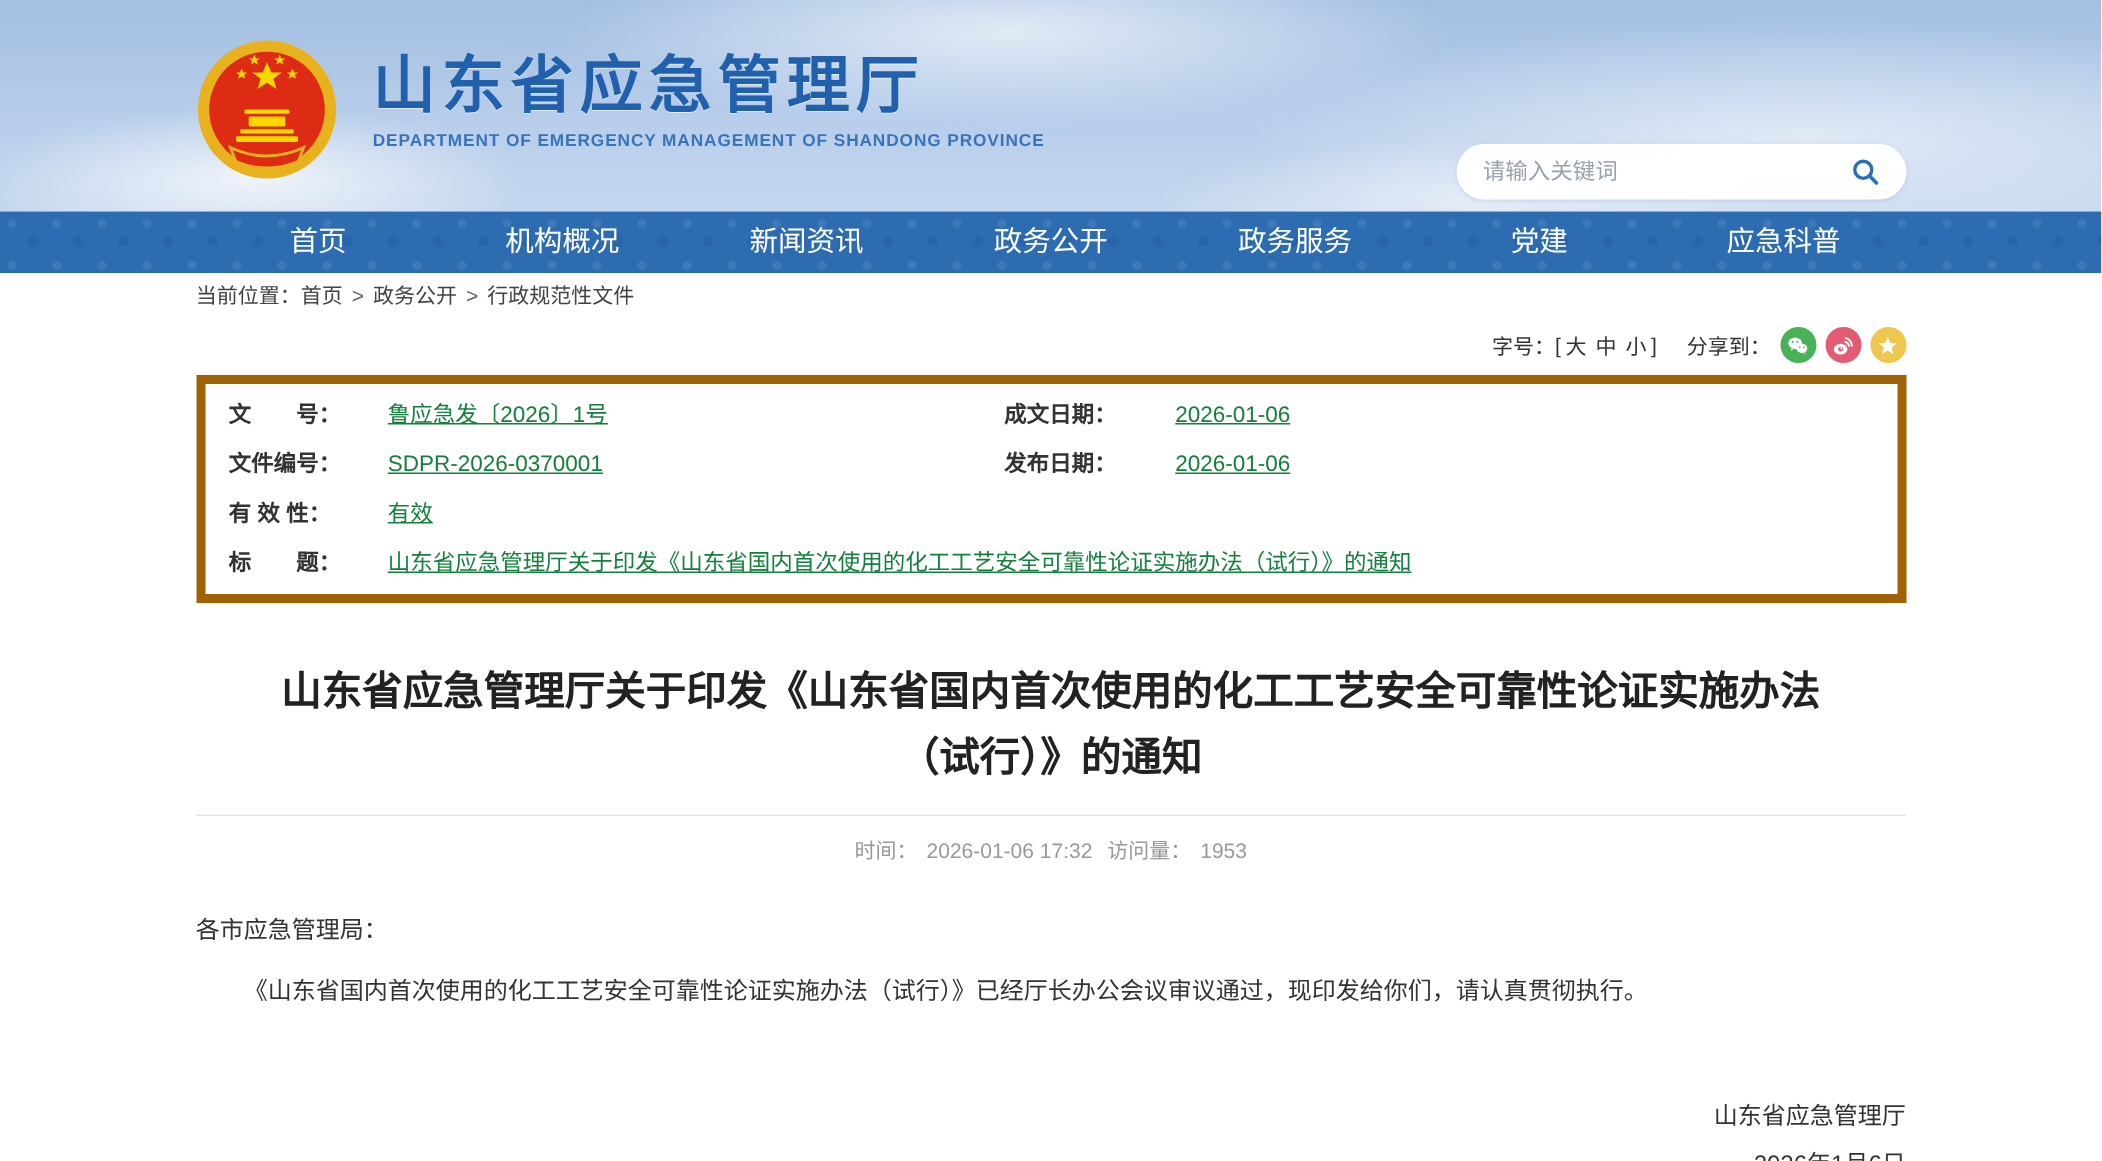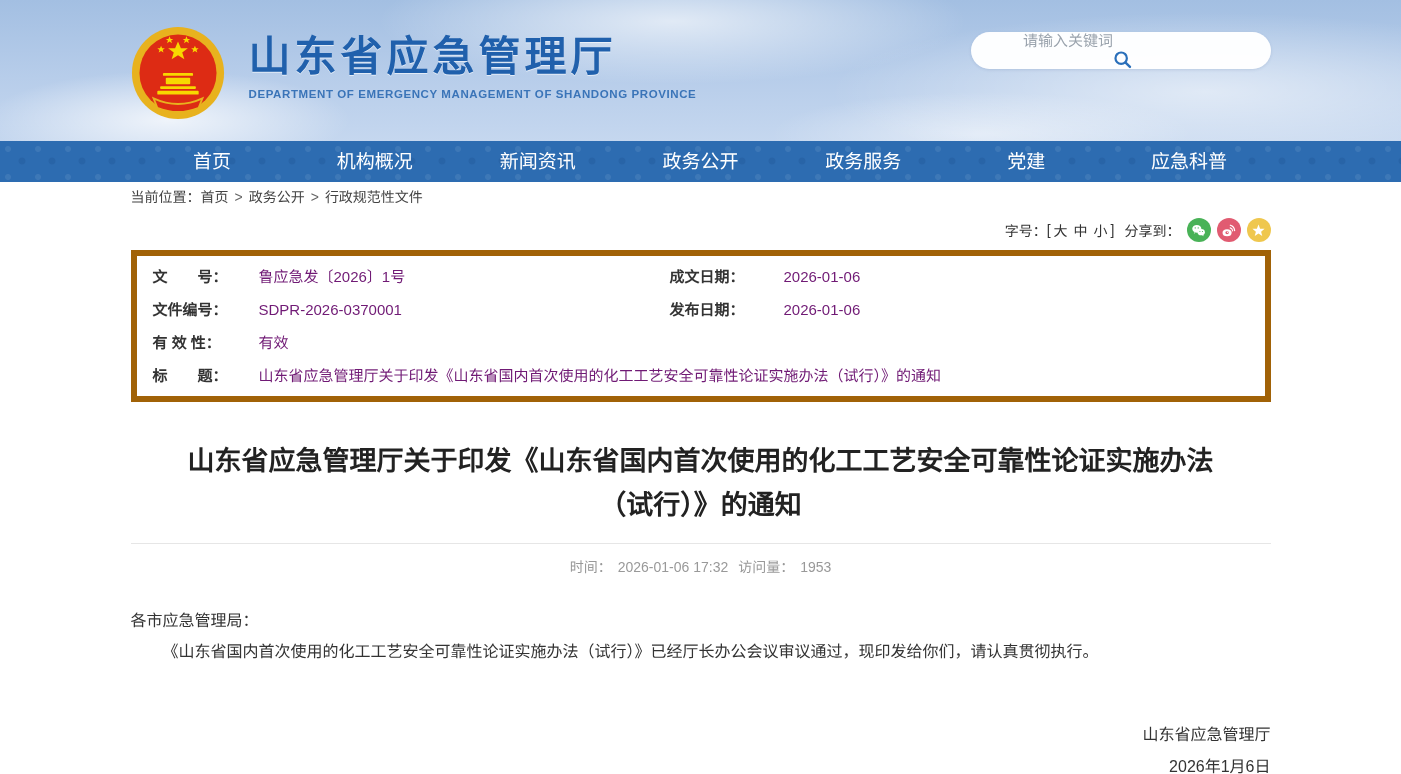--- a/index.html
+++ b/index.html
@@ -16,23 +16,23 @@
       radial-gradient(ellipse 300px 60px at 70% 95%, rgba(255,255,255,.5), transparent 70%),
       linear-gradient(180deg,#a3bfe2 0%,#b7cdea 55%,#c5d7ef 100%);
   }
   .header-inner { width:1140px; margin:0 auto; height:141px; display:flex; justify-content:space-between; }
   .brand { display:flex; align-items:flex-start; gap:24px; padding-top:26px; }
   .emblem { width:94px; height:94px; flex:0 0 auto; }
   .brand-text { padding-top:8px; }
   .org-name { font-size:42px; font-weight:bold; color:#2060ac; letter-spacing:4px; line-height:1.1;
               text-shadow:0 1px 0 rgba(255,255,255,.6); }
   .org-name-en { font-size:11.5px; color:#3a74b8; letter-spacing:.6px; margin-top:8px; font-weight:bold; }
-  .search-box { margin-top:32px; width:300px; height:37px; background:rgba(255,255,255,.97);
+  .search-box { margin-top:96px; width:300px; height:37px; background:rgba(255,255,255,.97);
                 border-radius:19px; display:flex; align-items:center; padding:0 14px 0 18px;
-                box-shadow:0 1px 3px rgba(60,90,140,.15);flex-direction:column; }
+                box-shadow:0 1px 3px rgba(60,90,140,.15); }
   .search-input { flex:1; border:none; outline:none; background:transparent; font-size:15px; color:#333;
                   font-family:inherit; }
   .search-input::placeholder { color:#9aa3ad; }
   .search-btn { border:none; background:transparent; cursor:pointer; width:26px; height:26px; padding:0;
                 display:flex; align-items:center; justify-content:center; }
 
   
   .nav { height:41px; background-color:#2d6cb1;
     background-image:
       radial-gradient(circle at 8px 8px, rgba(255,255,255,.08) 2.5px, transparent 3.5px),
@@ -43,43 +43,43 @@
               text-decoration:none; cursor:pointer; }
 
   
   .main { width:1140px; margin:0 auto; }
   .crumb-row { display:flex; justify-content:space-between; height:66px; }
   .breadcrumb { padding-top:4px; font-size:14px; color:#444; }
   .breadcrumb a { color:#444; text-decoration:none; cursor:pointer; }
   .crumb-sep { margin:0 6px; color:#666; }
   .toolbar { padding-top:30px; font-size:14px; color:#333; display:flex; align-items:center; }
   .fz-btn { cursor:pointer; margin:0 3px; color:#333; }
-  .share-label { margin-left:10px; }
+  .share-label { margin-left:20px; }
   .share-icon { width:24px; height:24px; border-radius:50%; margin-left:6px; display:inline-flex;
                 align-items:center; justify-content:center; cursor:pointer; border:none; padding:0; }
   .share-wechat { background:#49b257; }
   .share-weibo  { background:#e15b71; }
   .share-qzone  { background:#efc74e; }
 
   
   .doc-table { border:6px solid #a16207; margin-top:2px; padding:4px 0; }
   .doc-row { display:grid; grid-template-columns:92px 425px 100px 1fr; padding:0 16px;
              line-height:33px; font-size:15px; }
   .doc-label { font-weight:bold; color:#333; white-space:pre; }
-  .doc-value { color:#701a75; padding-left:14px; }
+  .doc-value { color:#15803d; padding-left:14px;text-decoration:underline; }
   .doc-value.span { grid-column:2 / 5; }
 
   
   .article-title { max-width:1040px; margin:38px auto 0; text-align:center; font-size:27px;
                    font-weight:bold; color:#222; line-height:1.62; }
   .meta-bar { margin-top:16px; border-top:1px solid #e6e6e6; padding:12px 0 0; text-align:center;
               font-size:14px; color:#999; }
   .meta-bar span { margin:0 3px; }
   .article-body { margin-top:30px; font-size:16px; color:#333; line-height:1.9; }
-  .body-paragraph { text-indent:2em; }
+  .body-paragraph { text-indent:2em; margin-top:10px; }
   .signature { margin-top:52px; text-align:right; font-size:16px; color:#333; line-height:2.0;
                padding-bottom:34px; }
 </style>
 </head>
 <body>
 
 <div class="page">
 
   <div class="header">
     <div class="header-inner">

